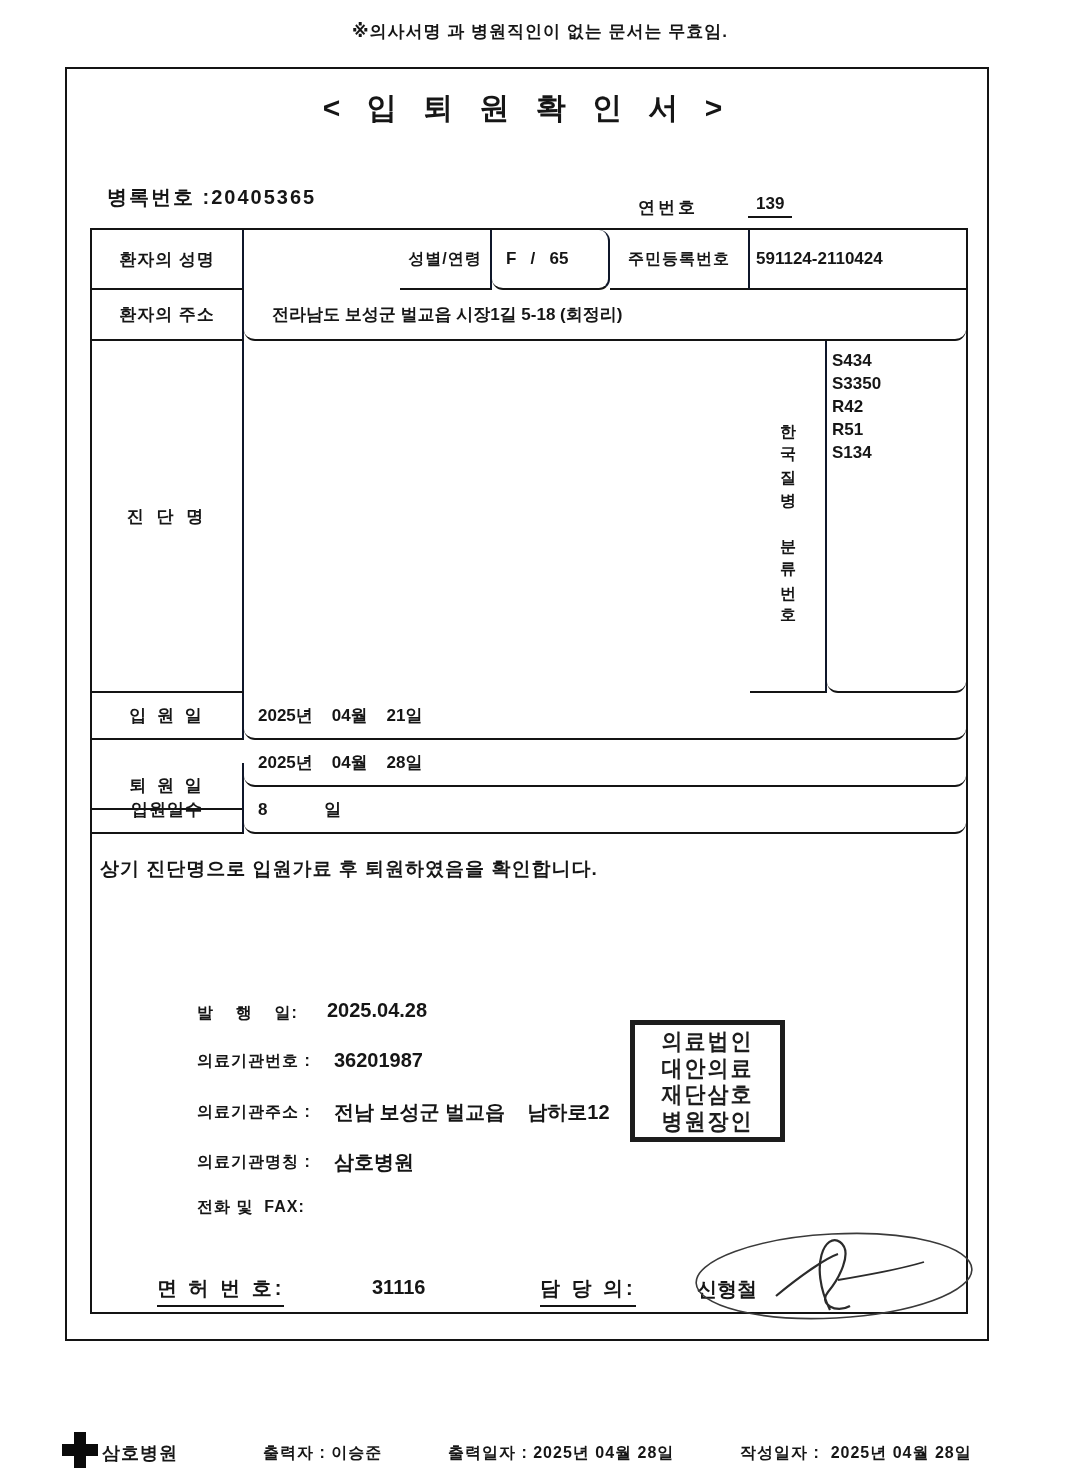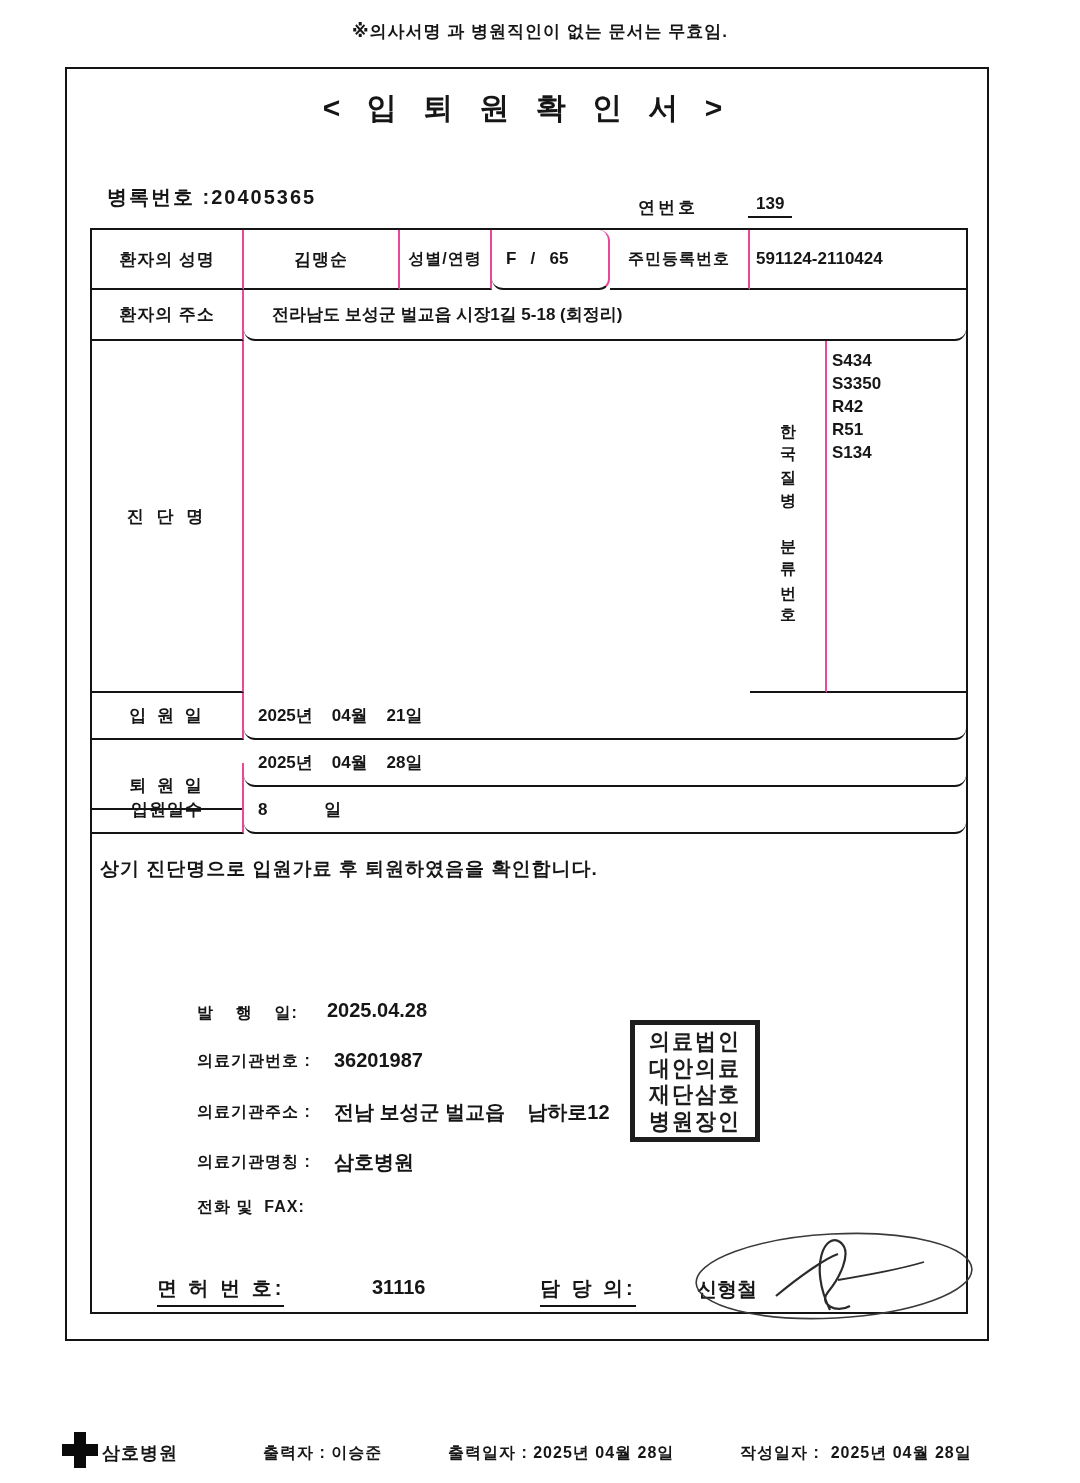--- a/index.html
+++ b/index.html
@@ -10,40 +10,40 @@
 
   .top-notice{top:20px;left:0;width:1080px;text-align:center;font-size:17px;letter-spacing:1px;}
   .outer-box{left:65px;top:67px;width:924px;height:1274px;border:2px solid #141414;}
   .doc-title{left:65px;top:88px;width:924px;text-align:center;font-size:30px;letter-spacing:9px;}
 
   .chart-line{left:107px;top:184px;font-size:20px;letter-spacing:2px;}
   .serial-label{left:638px;top:196px;font-size:17px;letter-spacing:3px;}
   .serial-no{left:748px;top:194px;font-size:17px;border-bottom:2px solid #141414;padding:0 8px 2px 8px;}
 
   .tbl{left:90px;top:228px;width:878px;height:1086px;border:2px solid #141414;}
-  .cell{position:absolute;box-sizing:border-box;border-right:2px solid #ec4899;border-bottom:2px solid #141414;
+  .cell{position:absolute;box-sizing:border-box;border-right:2px solid #0f172a;border-bottom:2px solid #141414;
         display:flex;align-items:center;font-size:17px;}
   .cell.noR{border-right:none;}
   .cell.noB{border-bottom:none;}
   .lab{justify-content:center;letter-spacing:1px;}
   .val{padding-left:14px;border-radius:11px;}
 
   .diag-names{flex-direction:column;align-items:flex-start;justify-content:flex-start;padding:8px 0 0 8px;line-height:23px;}
-  .diag-codes{flex-direction:column;align-items:flex-start;justify-content:flex-start;padding:8px 0 0 5px;line-height:23px;}
+  .diag-codes{flex-direction:column;align-items:flex-start;justify-content:flex-start;padding:8px 0 0 5px;line-height:23px;border-radius:11px;}
   .vert-head{justify-content:center;writing-mode:vertical-rl;text-orientation:upright;letter-spacing:7px;font-size:16px;}
 
   .statement{left:100px;top:856px;font-size:19px;letter-spacing:1px;}
 
   .issue-label{font-size:16px;letter-spacing:1px;}
   .issue-value{font-size:20px;}
 
   .lic-label{font-size:20px;letter-spacing:3px;border-bottom:2px solid #141414;padding-bottom:3px;text-align:center;}
   .lic-value{font-size:20px;}
 
-  .seal{left:630px;top:1020px;width:130px;height:122px;border:5px solid #1d1d1d;
+  .seal{left:630px;top:1020px;width:155px;height:122px;border:5px solid #1d1d1d;
         display:flex;flex-direction:column;justify-content:space-around;align-items:center;
         padding:3px 2px;background:rgba(255,255,255,0.55);}
   .seal-row{font-size:21px;line-height:24px;letter-spacing:2px;color:#1d1d1d;transform:scaleY(1.08);
             font-family:"Liberation Serif","DejaVu Serif",serif;font-weight:700;}
 
   .footer-name{left:102px;top:1441px;font-size:18px;letter-spacing:1px;}
   .foot-item{font-size:16px;letter-spacing:1px;}
 </style>
 </head>
 <body>
@@ -58,21 +58,20 @@
 
   <div class="abs chart-line">
     <span>병록번호 :</span><span>20405365</span>
   </div>
   <div class="abs serial-label">연번호</div>
   <div class="abs serial-no">139</div>
 
   <div class="abs tbl">
 
     <div class="cell lab" style="left:0;top:0;width:152px;height:60px;">환자의 성명</div>
-    <div class="cell lab" style="left:152px;top:0;width:156px;height:60px;">김맹순</div>
     <div class="cell lab" style="left:308px;top:0;width:92px;height:60px;font-size:16px;">성별/연령</div>
     <div class="cell val pre" style="left:400px;top:0;width:118px;height:60px;">F   /   65</div>
     <div class="cell lab" style="left:518px;top:0;width:140px;height:60px;font-size:16px;">주민등록번호</div>
     <div class="cell noR" style="left:658px;top:0;width:216px;height:60px;padding-left:6px;">591124-2110424</div>
 
     <div class="cell lab" style="left:0;top:60px;width:152px;height:51px;">환자의 주소</div>
     <div class="cell noR val" style="left:152px;top:60px;width:722px;height:51px;padding-left:28px;">전라남도 보성군 벌교읍 시장1길 5-18 (회정리)</div>
 
     <div class="cell lab" style="left:0;top:111px;width:152px;height:352px;letter-spacing:4px;">진   단   명</div>
     <div class="cell vert-head" style="left:658px;top:111px;width:77px;height:352px;">한국질병 분류번호</div>

